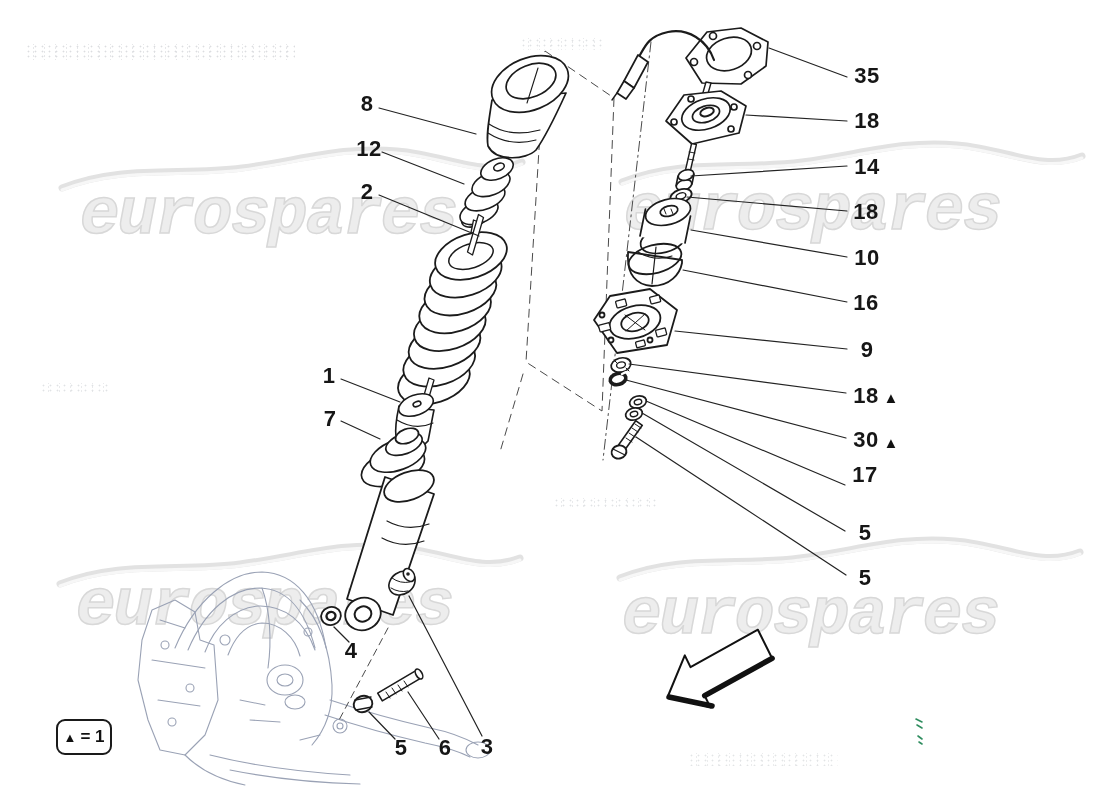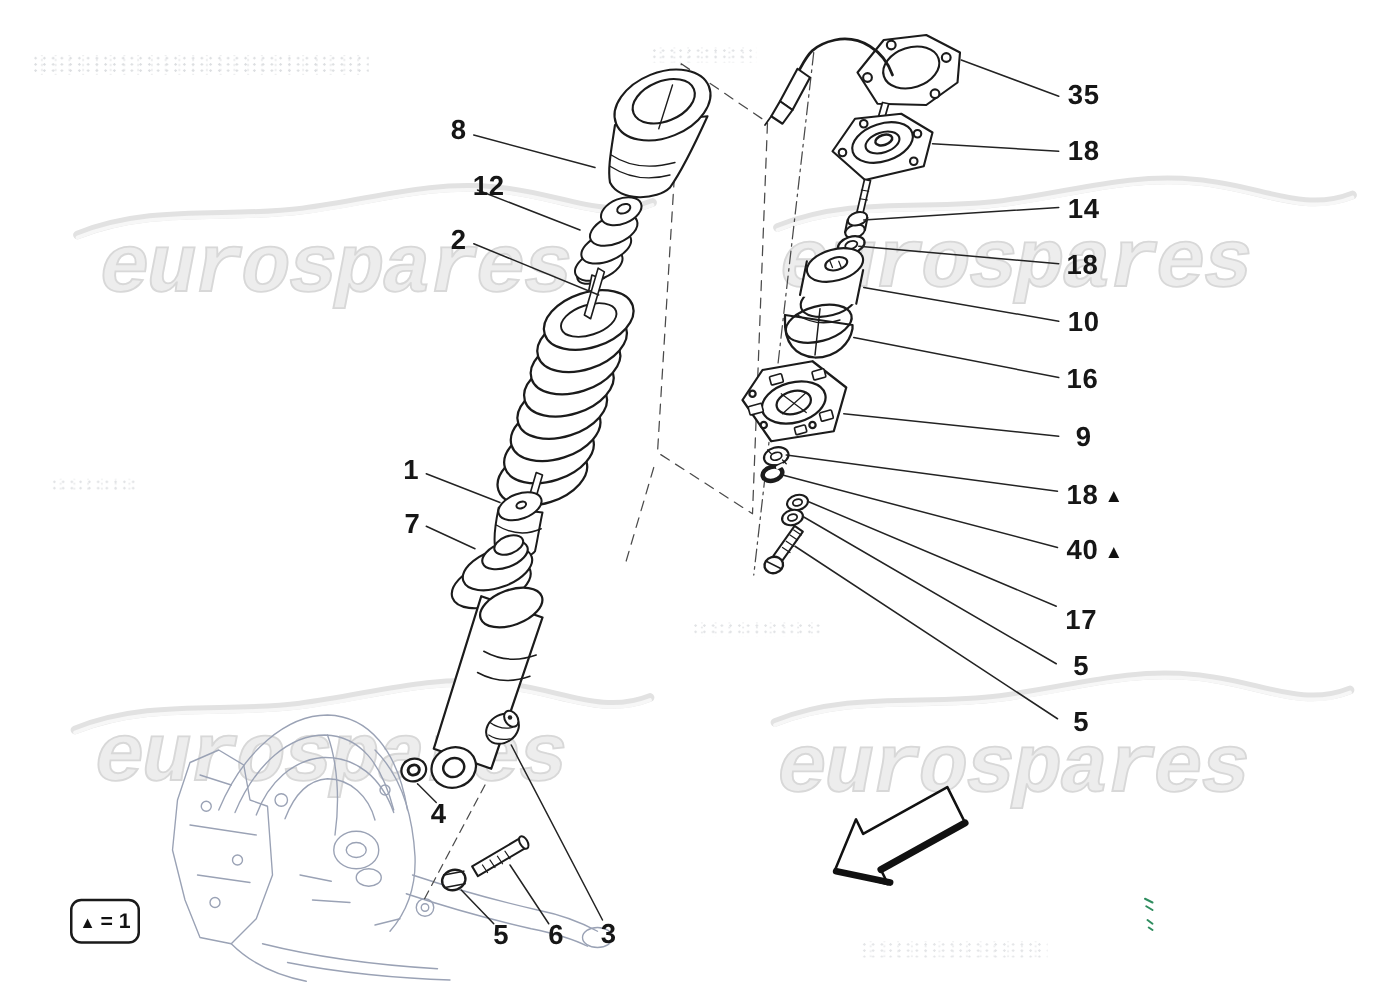--- a/index.html
+++ b/index.html
@@ -326,40 +326,40 @@
   </g>
 
   <g stroke="#2f8d5f" stroke-width="1.6" fill="none">
     <path d="M 916,719 l 6,3 m -5,3 l 5,3"></path>
     <path d="M 918,736 l 4,3 m -3,3 l 3,2"></path>
   </g>
   </g>
 </svg>
 
 <div class="lbl" style="left:367px;top:104px">8</div>
-<div class="lbl" style="left:391px;top:149px">12</div>
+<div class="lbl" style="left:369px;top:149px">12</div>
 <div class="lbl" style="left:367px;top:192px">2</div>
 <div class="lbl" style="left:329px;top:376px">1</div>
 <div class="lbl" style="left:330px;top:419px">7</div>
 <div class="lbl" style="left:351px;top:651px">4</div>
 <div class="lbl" style="left:401px;top:748px">5</div>
 <div class="lbl" style="left:445px;top:748px">6</div>
 <div class="lbl" style="left:487px;top:747px">3</div>
 
 <div class="lbl" style="left:867px;top:76px">35</div>
 <div class="lbl" style="left:867px;top:121px">18</div>
 <div class="lbl" style="left:867px;top:167px">14</div>
 <div class="lbl" style="left:866px;top:212px">18</div>
 <div class="lbl" style="left:867px;top:258px">10</div>
 <div class="lbl" style="left:866px;top:303px">16</div>
 <div class="lbl" style="left:867px;top:350px">9</div>
 <div class="lbl" style="left:866px;top:396px">18</div>
 <div class="tri" style="left:891px;top:397px">▲</div>
-<div class="lbl" style="left:866px;top:440px">40</div>
+<div class="lbl" style="left:866px;top:440px">30</div>
 <div class="tri" style="left:891px;top:442px">▲</div>
-<div class="lbl" style="left:865px;top:496px">17</div>
+<div class="lbl" style="left:865px;top:475px">17</div>
 <div class="lbl" style="left:865px;top:533px">5</div>
 <div class="lbl" style="left:865px;top:578px">5</div>
 
 <div class="legend">
   <span class="sym">▲</span>
   <span class="val">= 1</span>
 </div>
 
 </body></html>

